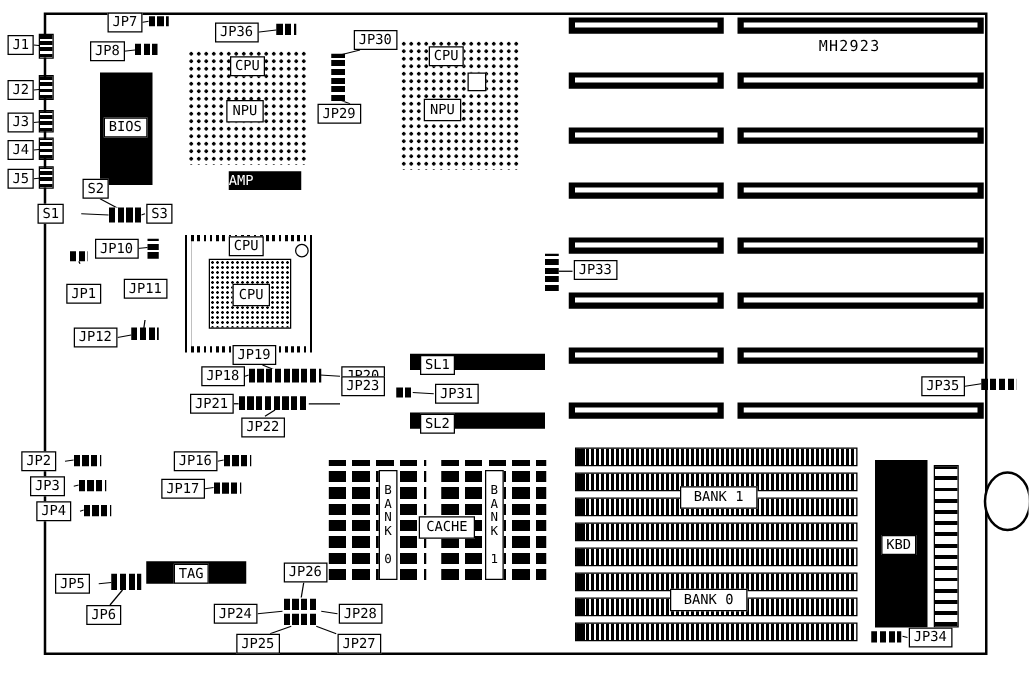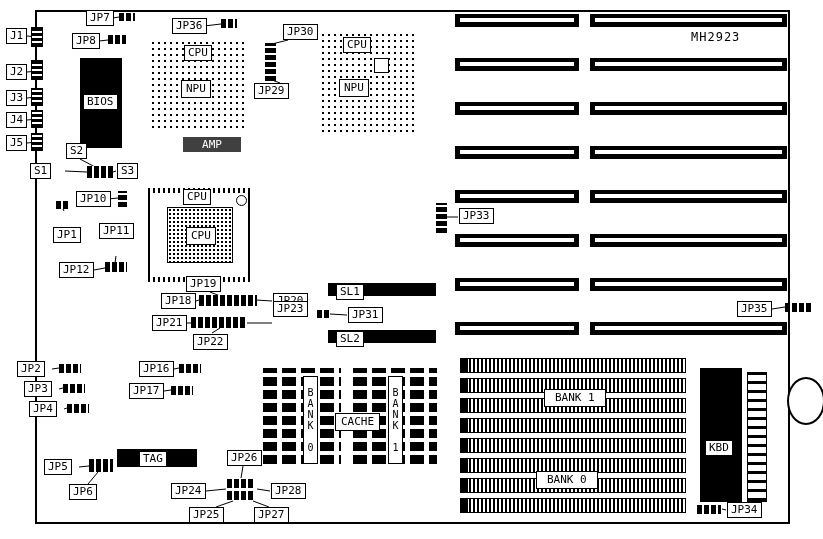--- a/index.html
+++ b/index.html
@@ -25,22 +25,22 @@
   .pga{position:absolute;background-color:#fff;z-index:2;
        background-image:radial-gradient(#000 1.3px,transparent 1.5px);
        background-size:6px 6px;}
   .notch{position:absolute;background:#fff;border:1px solid #000;z-index:4;}
   .qfp{position:absolute;background:repeating-linear-gradient(90deg,#000 0 2px,#fff 2px 5px);z-index:2;}
   .qfp-inner{position:absolute;inset:5px;background:#fff;}
   .qfp-die{position:absolute;inset:14px;border:1px solid #000;background-color:#fff;
            background-image:radial-gradient(#000 1px,transparent 1.2px);background-size:4px 4px;}
   .qfp-circle{position:absolute;width:9px;height:9px;border:1px solid #000;border-radius:50%;
               background:#fff;z-index:4;}
-  .ampbar{position:absolute;background:#404040;color:#fff;font:11px "DejaVu Sans Mono",monospace;
-          text-align:center;line-height:15px;z-index:4;}
+  .ampbar{position:absolute;background:#000000;color:#fff;font:11px "DejaVu Sans Mono",monospace;
+          line-height:15px;z-index:4;}
   .slot{position:absolute;height:13px;background:#000;z-index:2;}
   .slot .slit{margin:4px 5px;height:4px;background:#fff;}
   .slbar{position:absolute;height:13px;background:#000;z-index:2;}
   .chipgrid{position:absolute;z-index:2;background-color:#fff;
     background-image:
       repeating-linear-gradient(90deg,rgba(0,0,0,0) 0 14px,#fff 14px 19px),
       repeating-linear-gradient(0deg,#000 0 9px,#fff 9px 13px);}
   .simm-row{position:absolute;left:0;width:224px;height:13px;border:1px solid #000;z-index:2;
     background-image:linear-gradient(#000,#000),repeating-linear-gradient(90deg,#000 0 2px,#fff 2px 4px);
     background-size:7px 100%,auto;background-repeat:no-repeat,repeat;}
@@ -118,21 +118,21 @@
   <div class="pga" style="left:150px;top:40px;width:96px;height:92px"></div>
   <div class="lbl" style="left:184px;top:45px">CPU</div>
   <div class="lbl" style="left:181px;top:80px;padding:2px 4px">NPU</div>
   <div class="ampbar" style="left:183px;top:137px;width:58px;height:15px"><span>AMP</span></div>
 
   <div class="pga" style="left:320px;top:32px;width:96px;height:104px"></div>
   <div class="lbl" style="left:343px;top:37px">CPU</div>
   <div class="lbl" style="left:339px;top:79px;padding:2px 4px">NPU</div>
   <div class="notch" style="left:374px;top:58px;width:13px;height:13px"></div>
 
-  <div class="txt" style="left:691px;top:30px">MH2923</div>
+  <div class="txt" style="left:655px;top:30px">MH2923</div>
 
   <div class="qfp" style="left:148px;top:188px;width:104px;height:94px">
     <div class="qfp-inner">
       <div class="qfp-die"></div>
     </div>
   </div>
   <div class="qfp-circle" style="left:236px;top:195px"></div>
   <div class="lbl" style="left:183px;top:189px">CPU</div>
   <div class="lbl" style="left:186px;top:227px;padding:2px 4px">CPU</div>
 
@@ -189,21 +189,21 @@
   <div class="lbl" style="left:24px;top:381px">JP3</div>
   <div class="lbl" style="left:29px;top:401px">JP4</div>
   <div class="lbl" style="left:139px;top:361px">JP16</div>
   <div class="lbl" style="left:129px;top:383px">JP17</div>
   <div class="lbl" style="left:44px;top:459px">JP5</div>
   <div class="lbl" style="left:69px;top:484px">JP6</div>
   <div class="lbl" style="left:227px;top:450px">JP26</div>
   <div class="lbl" style="left:171px;top:483px">JP24</div>
   <div class="lbl" style="left:271px;top:483px">JP28</div>
   <div class="lbl" style="left:189px;top:507px">JP25</div>
-  <div class="lbl" style="left:254px;top:507px">JP27</div>
+  <div class="lbl" style="left:270px;top:507px">JP27</div>
   <div class="lbl" style="left:727px;top:502px">JP34</div>
 
   <div class="blackchip" style="left:117px;top:449px;width:80px;height:18px"></div>
   <div class="lbl" style="left:139px;top:451px">TAG</div>
 
   <div class="chipgrid" style="left:263px;top:368px;width:78px;height:96px"></div>
   <div class="chipgrid" style="left:353px;top:368px;width:84px;height:96px"></div>
   <div class="vlbl" style="left:303px;top:376px;height:82px">BANK 0</div>
   <div class="vlbl" style="left:388px;top:376px;height:82px">BANK 1</div>
   <div class="lbl" style="left:335px;top:413px;padding:2px 5px">CACHE</div>
@@ -215,21 +215,21 @@
       <div class="simm-row" style="top: 60px;"></div>
       <div class="simm-row" style="top: 80px;"></div>
       <div class="simm-row" style="top: 100px;"></div>
       <div class="simm-row" style="top: 120px;"></div>
       <div class="simm-row" style="top: 140px;"></div>
     </div>
   <div class="lbl" style="left:544px;top:389px;padding:2px 10px">BANK 1</div>
   <div class="lbl" style="left:536px;top:471px;padding:2px 10px">BANK 0</div>
 
   <div class="blackchip" style="left:700px;top:368px;width:42px;height:134px"></div>
-  <div class="lbl" style="left:705px;top:440px">KBD</div>
+  <div class="lbl" style="left:705px;top:428px">KBD</div>
   <div class="kbdpins"></div>
   <div class="din"></div>
 
   <div id="slots">
       <div class="slot" style="left: 455px; top: 14px; width: 124px;">
         <div class="slit"></div>
       </div>
       <div class="slot" style="left: 590px; top: 14px; width: 197px;">
         <div class="slit"></div>
       </div>

